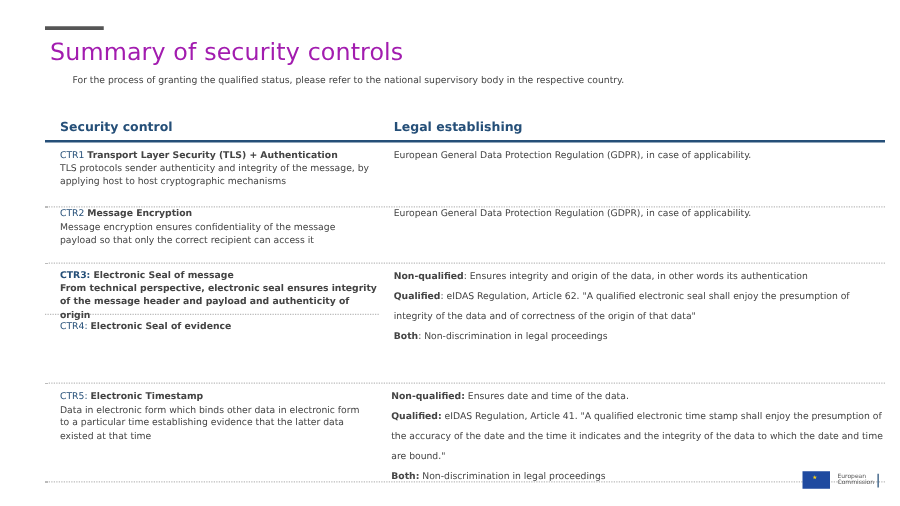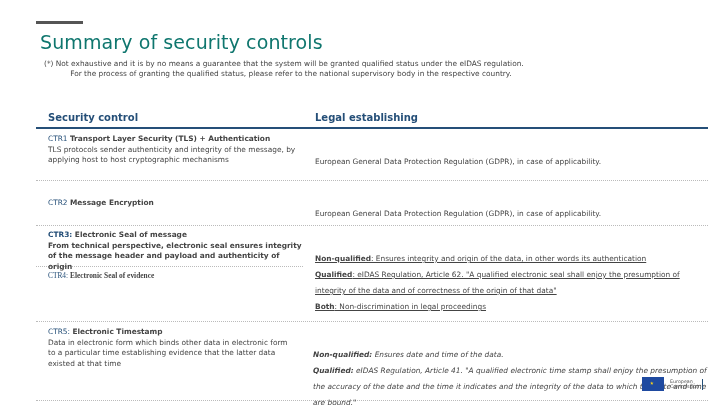--- a/index.html
+++ b/index.html
@@ -1,102 +1,102 @@
 <!DOCTYPE html>
 <html><head>
   <meta charset="utf-8">
   <style>
     html, body { margin: 0; padding: 0; }
     body {
       width: 720px; height: 405px; background: #ffffff; position: relative; overflow: hidden;
       font-family: "DejaVu Sans", sans-serif; color: #444;
     }
     .accent-bar { position: absolute; left: 36px; top: 21px; width: 47px; height: 3px; background: #555; }
-    .title { position: absolute; left: 40px; top: 31px; font-size: 19px; color: #0f766e; font-weight: normal; letter-spacing: 0.1px; white-space: nowrap; }
+    .title { position: absolute; left: 40px; top: 31px; font-size: 19px; color: #a21caf; font-weight: normal; letter-spacing: 0.1px; white-space: nowrap; }
     .note { position: absolute; left: 44px; top: 59px; font-size: 7.4px; color: #444; line-height: 10px; white-space: nowrap; }
     .note .l2 { padding-left: 14px; text-align: center; }
 
     .table { position: absolute; left: 36px; top: 92px; width: 672px; }
-    .thead { display: flex; height: 20px; border-bottom: 2px solid #254f78; align-items: center; margin-top: 15px; }
+    .thead { display: flex; height: 20px; border-bottom: 2px solid #254f78; align-items: center; }
     .th { font-size: 10px; font-weight: bold; color: #254f78; }
     .th.c1 { width: 267px; padding-left: 12px; box-sizing: border-box; }
     .th.c2 { padding-left: 12px; }
     .row { display: flex; border-bottom: 1px dotted #bbb; }
     .cell { font-size: 7.4px; line-height: 10.5px; color: #444; box-sizing: border-box; }
     .cell.c1 { width: 267px; padding-left: 12px; padding-right: 4px; }
-    .cell.c2 { flex: 1; padding-left: 12px; margin-top: 23px; }
+    .cell.c2 { flex: 1; padding-left: 12px; }
     .ctr-title { color: #254f78; }
     .ctr-title b { color: #444; }
     .lbl { font-weight: bold; color: #444; }
     .legal-line { line-height: 16px; }
     .sub { border-bottom: 1px dotted #bbb; }
 
     .logo { position: absolute; left: 642px; top: 377px; display: flex; align-items: center; }
     .flag { width: 22px; height: 14px; background: #1f4aa0; position: relative; }
     .flag::before { content: "⋆"; position: absolute; left: 7px; top: 1px; font-size: 9px; color: #ffd617; }
     .logo-text { margin-left: 6px; font-size: 4.8px; line-height: 5.5px; color: #555; border-right: 1px solid #254f78; padding-right: 3px; }
   </style>
 </head>
 <body>
 
 <div class="accent-bar"></div>
 <h1 class="title" style="margin:0">Summary of security controls</h1>
 <div class="note">
-  <div>(*) Not exhaustive and it is by no means a guarantee that the system will be granted qualified status under the eIDAS regulation.</div>
   <div class="l2">For the process of granting the qualified status, please refer to the national supervisory body in the respective country.</div>
 </div>
 
 <div class="table">
   <div class="thead">
     <div class="th c1">Security control</div>
     <div class="th c2">Legal establishing</div>
   </div>
 
   <div class="row" style="height:52px; padding-top:5px; box-sizing:border-box;">
     <div class="cell c1">
       <div class="ctr-title"><span>CTR1</span> <b>Transport Layer Security (TLS) + Authentication</b></div>
       <div>TLS protocols sender authenticity and integrity of the message, by applying host to host cryptographic mechanisms</div>
     </div>
     <div class="cell c2">
       <div>European General Data Protection Regulation (GDPR), in case of applicability.</div>
     </div>
   </div>
 
-  <div class="row" style="height:44px; align-items:center;">
+  <div class="row" style="height:44px; align-items:flex-start;">
     <div class="cell c1">
       <div class="ctr-title"><span>CTR2</span> <b>Message Encryption</b></div>
+      <div>Message encryption ensures confidentiality of the message payload so that only the correct recipient can access it</div>
     </div>
     <div class="cell c2">
       <div>European General Data Protection Regulation (GDPR), in case of applicability.</div>
     </div>
   </div>
 
   <div class="row" style="height:95px;">
     <div class="cell c1" style="padding-left:0; padding-right:0;">
       <div class="sub" style="height:41px; padding-left:12px; padding-top:4px; box-sizing:border-box;font-weight:bold;">
         <div class="ctr-title"><span>CTR3:</span> <b>Electronic Seal of message</b></div>
         <div>From technical perspective, electronic seal ensures integrity of the message header and payload and authenticity of origin</div>
       </div>
-      <div style="padding-left:12px; padding-top:4px;font-family:Liberation Serif, serif;">
+      <div style="padding-left:12px; padding-top:4px;">
         <div class="ctr-title"><span>CTR4:</span> <b>Electronic Seal of evidence</b></div>
       </div>
     </div>
-    <div class="cell c2 legal-line" style="padding-top:2px;text-decoration:underline;">
+    <div class="cell c2 legal-line" style="padding-top:2px;">
       <div><span class="lbl">Non-qualified</span><span>: Ensures integrity and origin of the data, in other words its authentication</span></div>
       <div style="width:390px;"><span class="lbl">Qualified</span><span>: eIDAS Regulation, Article 62. "A qualified electronic seal shall enjoy the presumption of integrity of the data and of correctness of the origin of that data"</span></div>
       <div><span class="lbl">Both</span><span>: Non-discrimination in legal proceedings</span></div>
     </div>
   </div>
 
   <div class="row" style="height:78px;justify-content:flex-end;">
     <div class="cell c1" style="padding-top:5px;">
       <div class="ctr-title"><span>CTR5:</span> <b>Electronic Timestamp</b></div>
       <div>Data in electronic form which binds other data in electronic form to a particular time establishing evidence that the latter data existed at that time</div>
     </div>
-    <div class="cell c2 legal-line" style="padding-top:2px;font-style:italic;">
+    <div class="cell c2 legal-line" style="padding-top:2px;">
       <div><span class="lbl">Non-qualified:</span><span> Ensures date and time of the data.</span></div>
       <div style="width:395px;"><span class="lbl">Qualified:</span><span> eIDAS Regulation, Article 41. "A qualified electronic time stamp shall enjoy the presumption of the accuracy of the date and the time it indicates and the integrity of the data to which the date and time are bound."</span></div>
       <div><span class="lbl">Both:</span><span> Non-discrimination in legal proceedings</span></div>
     </div>
   </div>
 </div>
 
 <div class="logo">
   <div class="flag"></div>
   <div class="logo-text">

